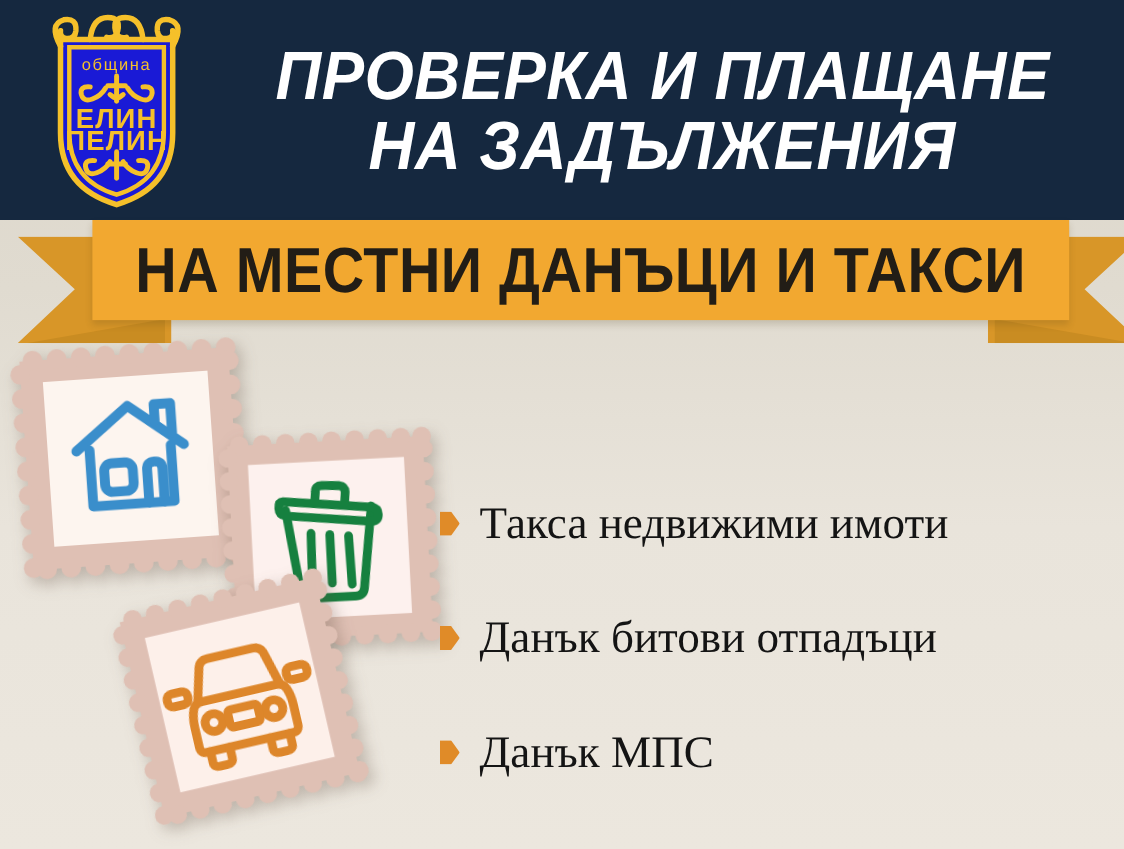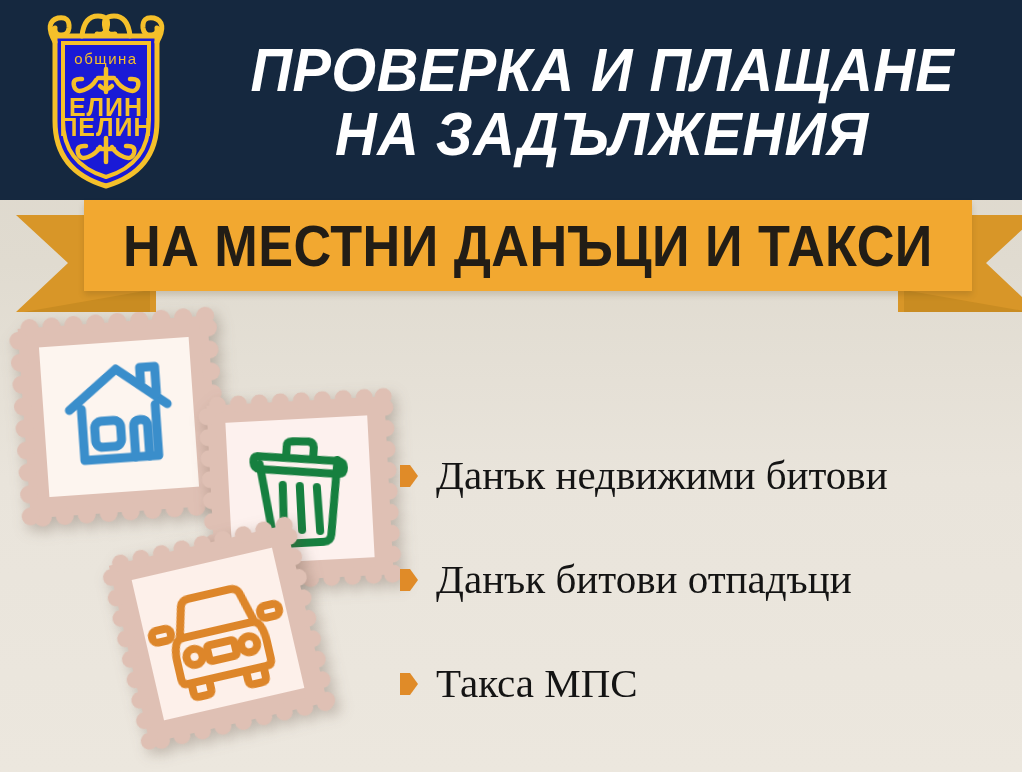--- a/index.html
+++ b/index.html
@@ -398,28 +398,28 @@
     <div class="ribbon-fold right"></div>
     <div class="ribbon-main">
       <span class="ribbon-text">НА МЕСТНИ ДАНЪЦИ И ТАКСИ</span>
     </div>
   </div>
 
   <div class="bullets">
 
     <div class="bullet-row">
       <span class="bullet-marker"></span>
-      <span class="bullet-label">Данък недвижими битови</span>
+      <span class="bullet-label">Такса недвижими имоти</span>
     </div>
 
     <div class="bullet-row">
       <span class="bullet-marker"></span>
       <span class="bullet-label">Данък битови отпадъци</span>
     </div>
 
     <div class="bullet-row">
       <span class="bullet-marker"></span>
-      <span class="bullet-label">Такса МПС</span>
+      <span class="bullet-label">Данък МПС</span>
     </div>
 
   </div>
 
 </div>
 
 </body></html>

